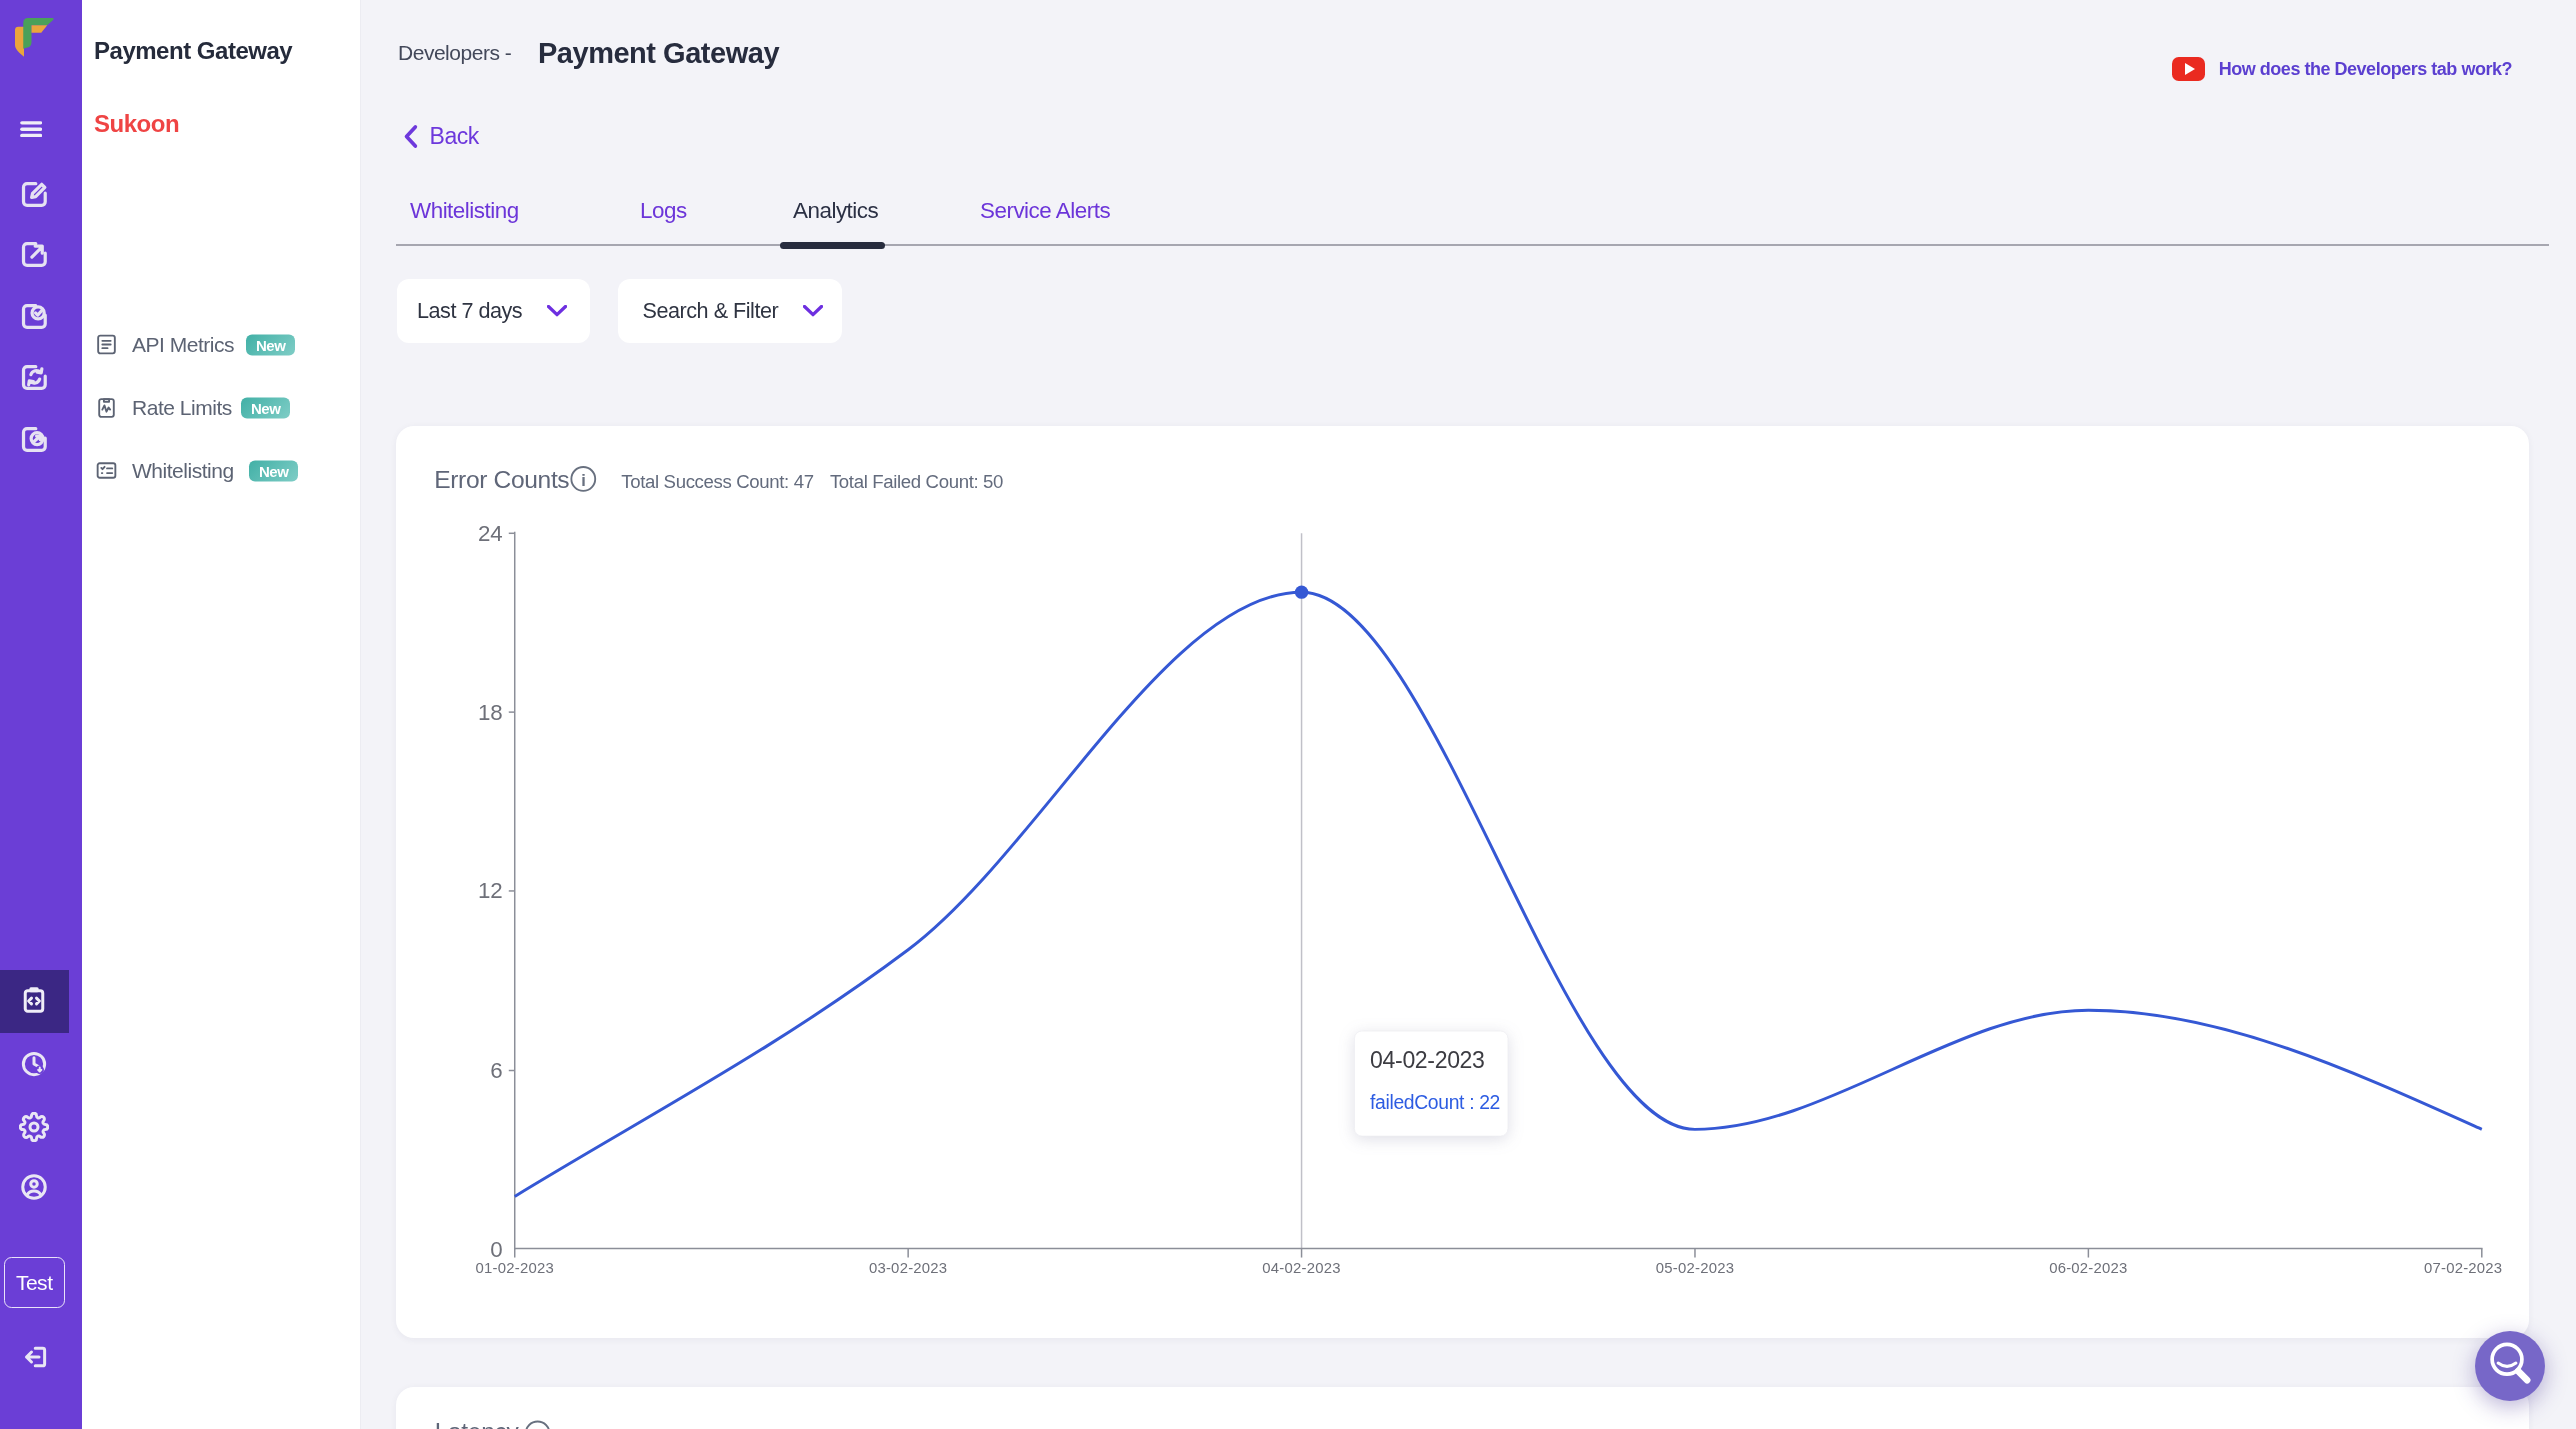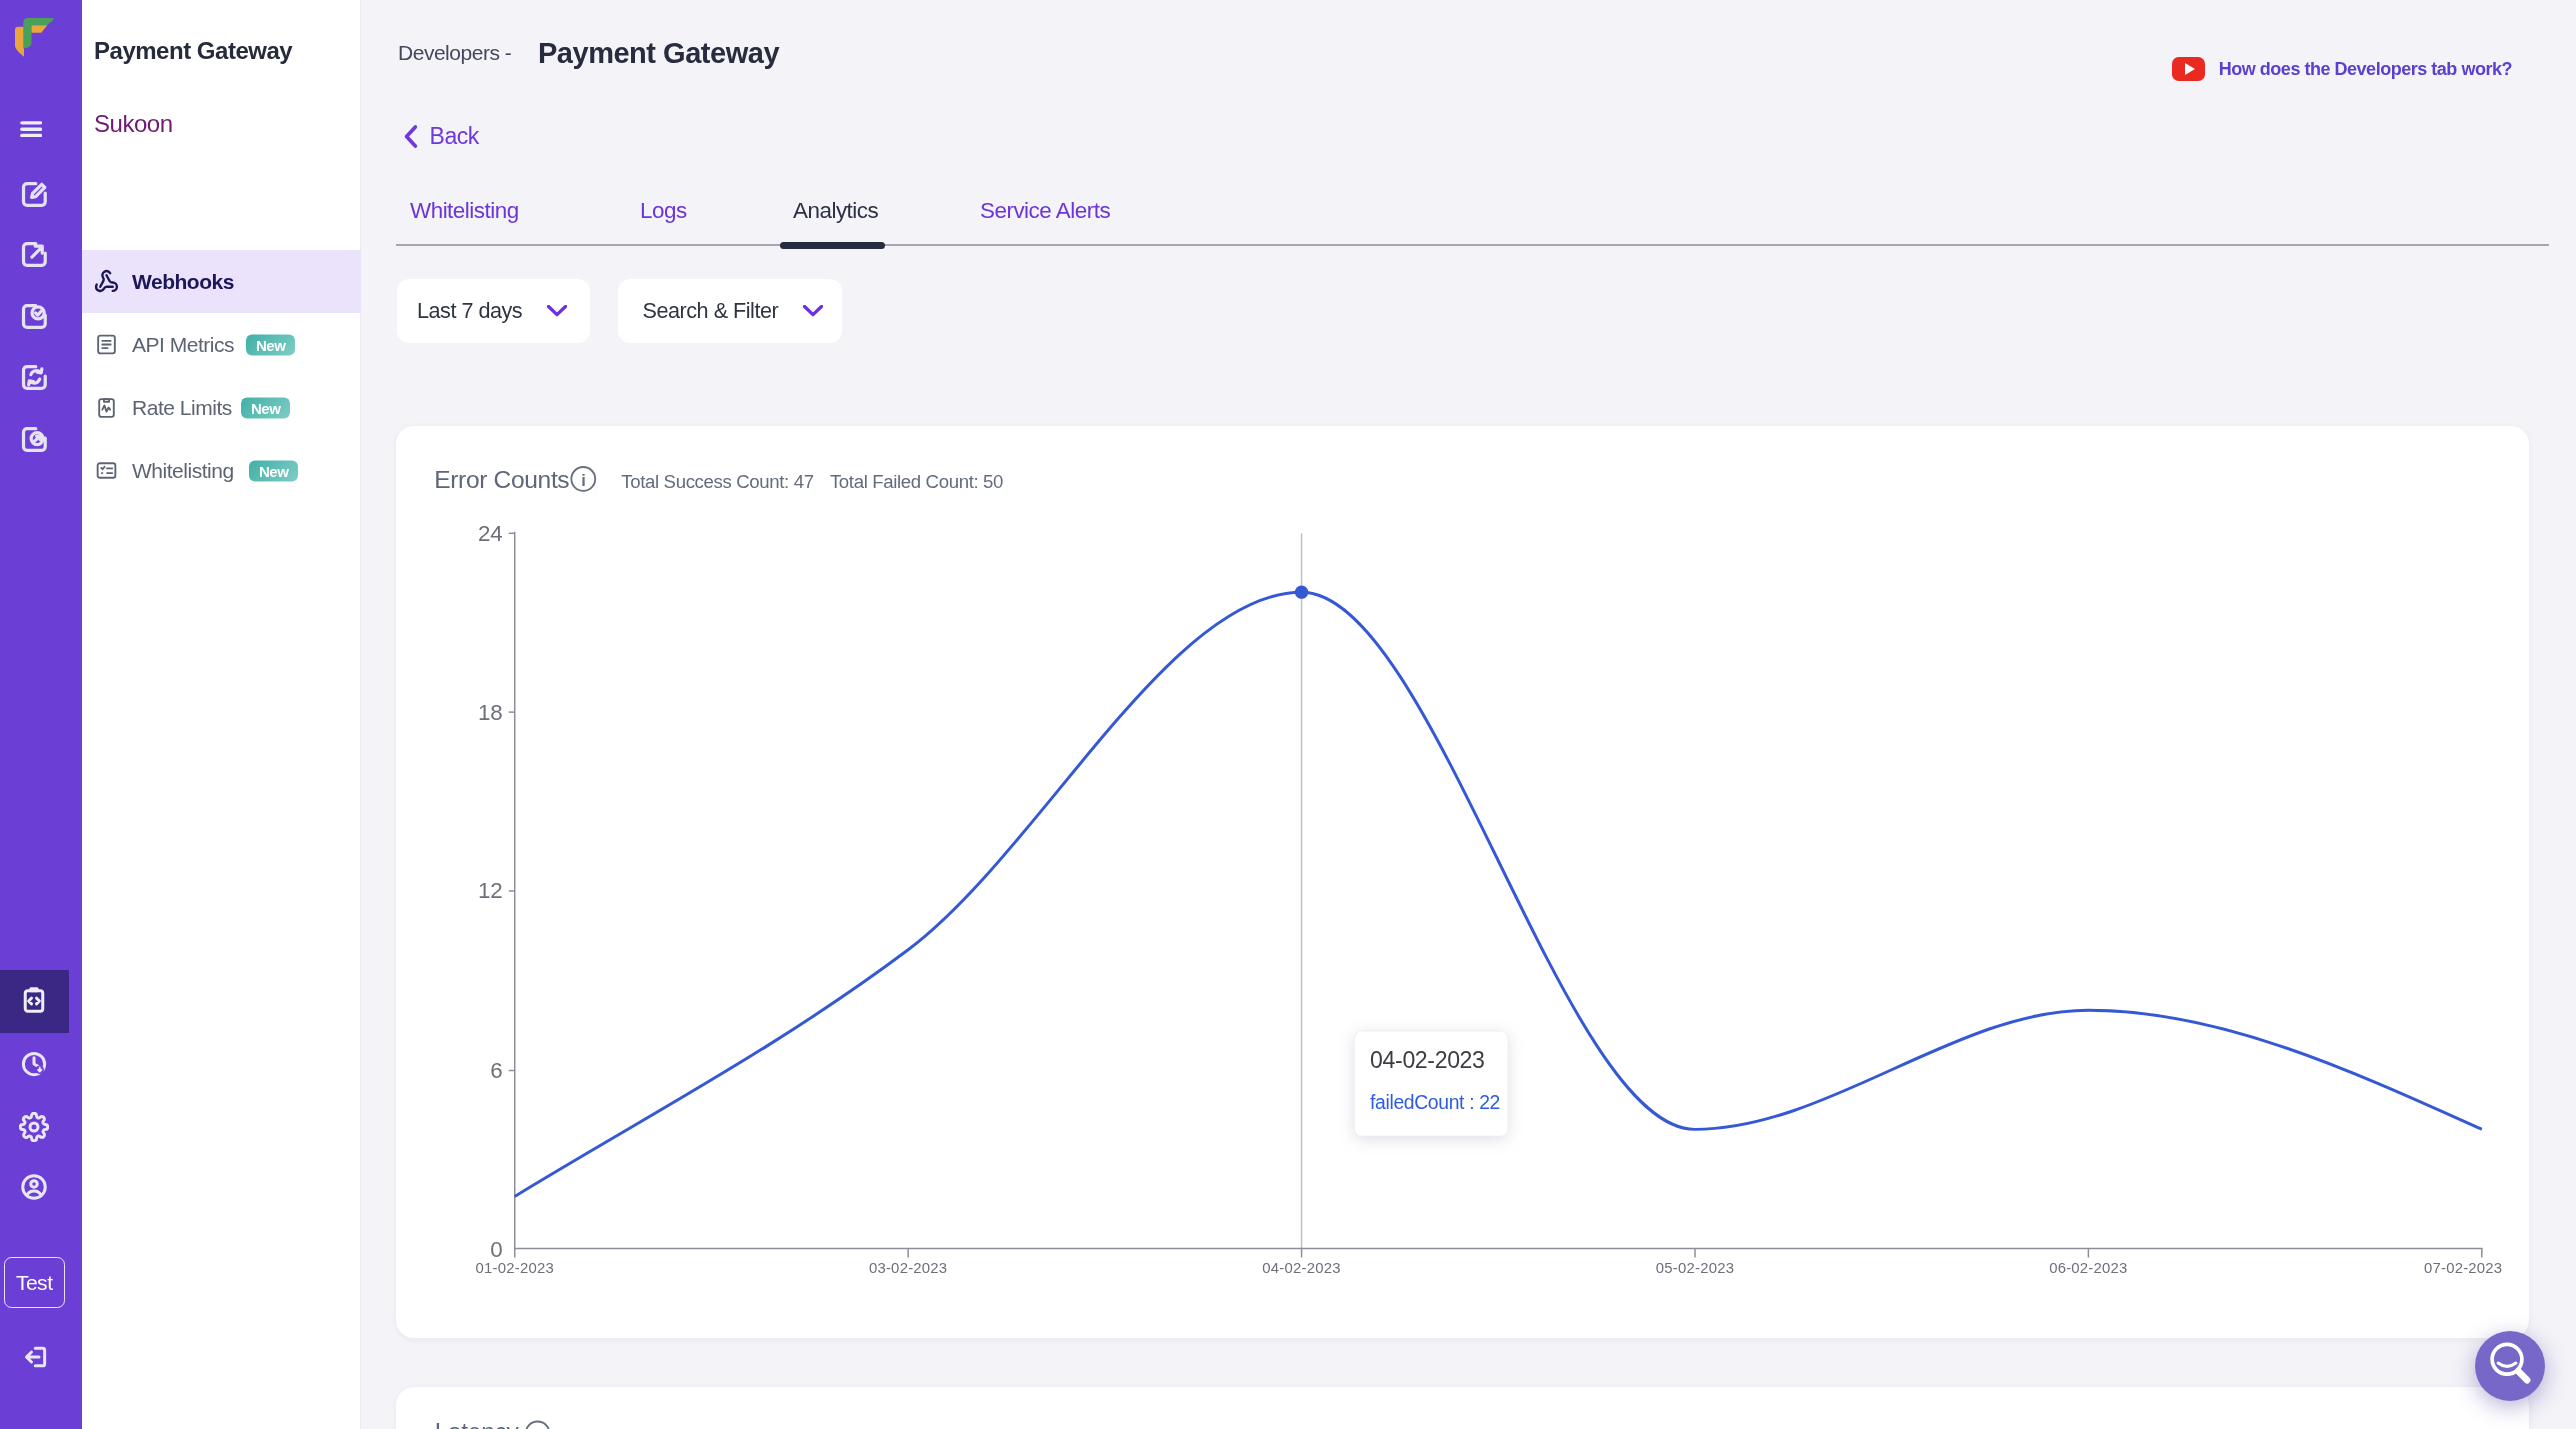--- a/index.html
+++ b/index.html
@@ -10,21 +10,21 @@
 
 
 .rail { position:absolute; left:0; top:0; width:82px; height:1430px; background:#6b3ed6; z-index:5; }
 .rail svg { position:absolute; }
 .tile { position:absolute; left:0; top:970px; width:69px; height:63px; background:#3b2784; }
 .testbtn { position:absolute; left:3.7px; top:1257px; width:61px; height:51px; border:1.5px solid rgba(255,255,255,.85); border-radius:7.5px; color:#fff; font-size:21px; display:flex; align-items:center; justify-content:center; }
 
 
 .side { position:absolute; left:69px; top:0; width:292px; height:1430px; background:#ffffff; border-right:0.7px solid #ececf2; z-index:4; }
 .side-title { position:absolute; left:25px; top:37px; font-size:24px; font-weight:700; color:#252b3b; }
-.sukoon { position:absolute; left:25px; top:110px; font-size:24px; color:#701a75; }
+.sukoon { position:absolute; left:25px; top:110px; font-size:24px; color:#ef4444;font-weight:bold; }
 .mrow { position:absolute; left:0; width:292px; height:63px; display:flex; align-items:center; }
 .mrow .ic { position:absolute; left:25px; width:25px; height:25px; }
 .mrow .lbl { position:absolute; left:63px; font-size:21px; color:#5c6373; }
 .mrow.active { background:#ebe3fb; }
 .mrow.active .lbl { color:#1d1658; font-weight:700; }
 .badge { position:absolute; top:50%; transform:translateY(-50%); height:21px; padding:0 10px; border-radius:6px; background:linear-gradient(135deg,#41b0a6,#7fcdc6); color:#fff; font-size:15px; font-weight:700; display:flex; align-items:center; }
 
 
 .main { position:absolute; left:0; top:0; right:0; bottom:0; }
 .hdr-reg { position:absolute; left:398px; top:41px; font-size:21px; color:#43485a; }
@@ -152,28 +152,20 @@
         <path d="M31 43 Q 43 52 55 43" fill="none" stroke="#fff" stroke-width="4" stroke-linecap="round"></path>
         <line x1="58" y1="54" x2="70" y2="66" stroke="#fff" stroke-width="9" stroke-linecap="round"></line>
       </svg>
     </div>
   </div>
 
   <div class="side">
     <div class="side-title">Payment Gateway</div>
     <div class="sukoon">Sukoon</div>
 
-    <div class="mrow active" style="top:250px;">
-      <svg class="ic" viewBox="0 0 24 24" fill="none" stroke="#1d1658" stroke-width="2.3" stroke-linecap="round" stroke-linejoin="round">
-        <path d="M18 16.98h-5.99c-1.1 0-1.95.94-2.48 1.9A4 4 0 0 1 2 17c.01-.7.2-1.4.57-2"></path>
-        <path d="m6 17 3.13-5.78c.53-.97.1-2.18-.5-3.1a4 4 0 1 1 6.89-4.06"></path>
-        <path d="m12 6 3.13 5.73C15.66 12.7 16.9 13 18 13a4 4 0 0 1 0 8"></path>
-      </svg>
-      <div class="lbl">Webhooks</div>
-    </div>
     <div class="mrow" style="top:313px;">
       <svg class="ic" viewBox="0 0 24 24" fill="none" stroke="#5c6373" stroke-width="1.8" stroke-linecap="round" stroke-linejoin="round">
         <rect x="4" y="3.5" width="16" height="17" rx="2"></rect>
         <path d="M8 8.5 h8 M8 12 h8 M8 15.5 h5"></path>
       </svg>
       <div class="lbl">API Metrics</div>
       <span class="badge" style="left:177px;">New</span>
     </div>
     <div class="mrow" style="top:376px;">
       <svg class="ic" viewBox="0 0 24 24" fill="none" stroke="#5c6373" stroke-width="1.8" stroke-linecap="round" stroke-linejoin="round">

